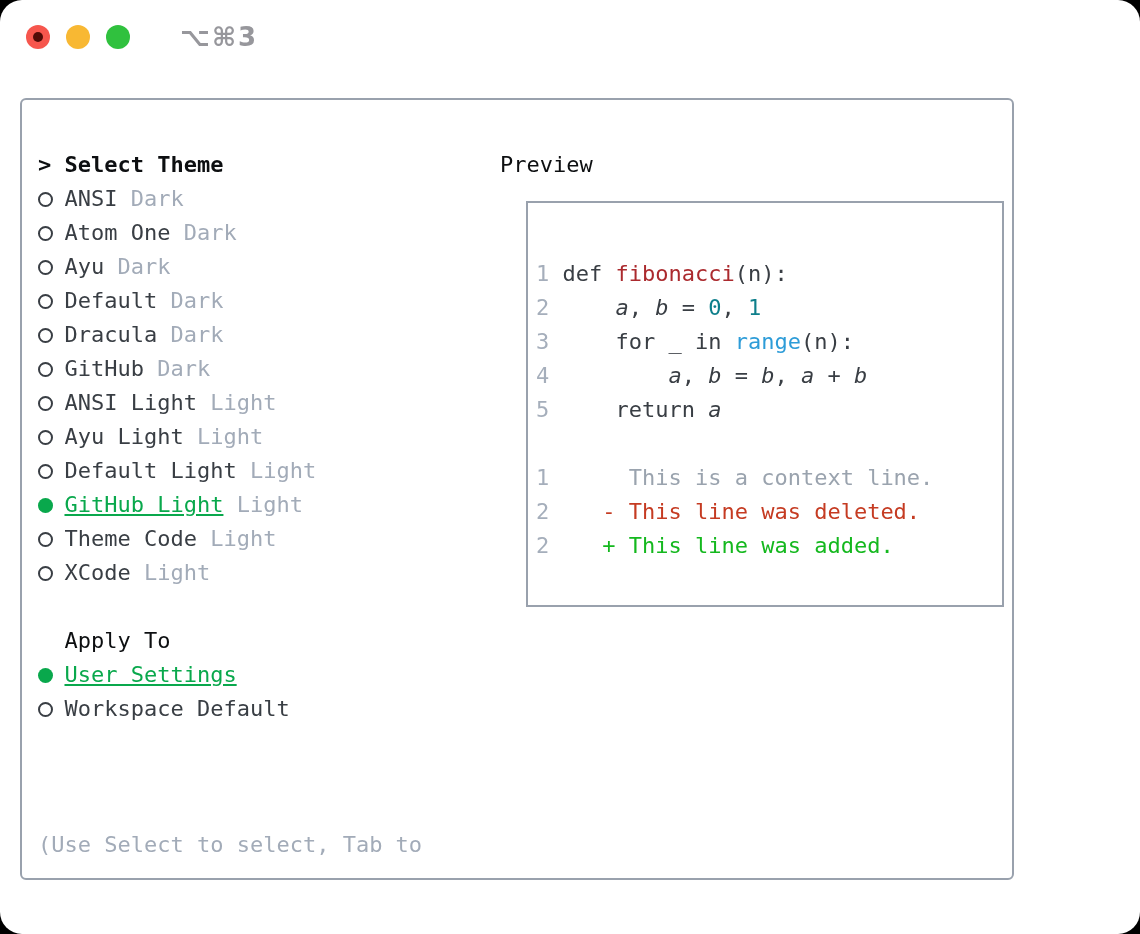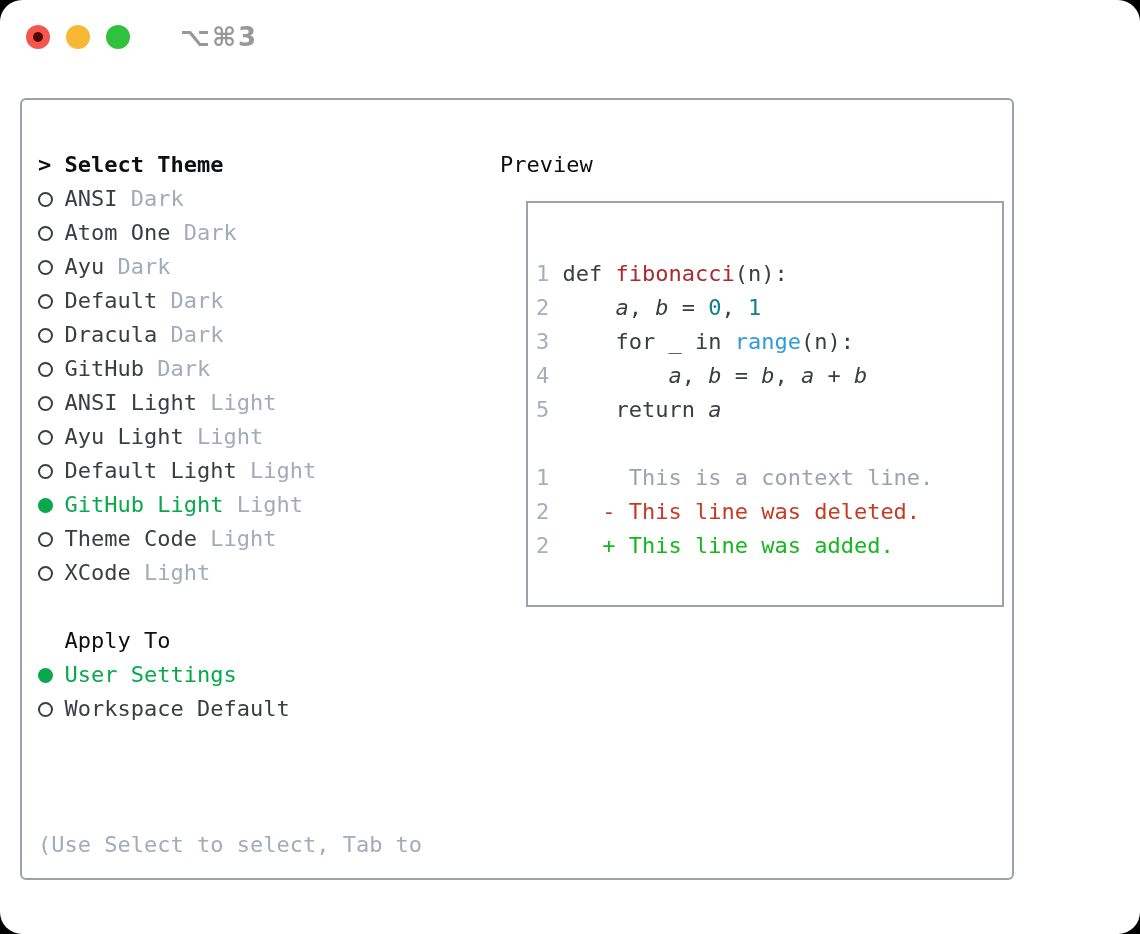--- a/index.html
+++ b/index.html
@@ -48,21 +48,21 @@
   .row{height:34px;line-height:34px;font-size:22px;white-space:pre;display:flex;align-items:center;}
   .spacer{height:34px;}
   
   .left-col{position:absolute;left:16px;top:48px;width:440px;}
   .list-header{font-weight:700;color:var(--heading-black);}
   .caret{display:inline-block;width:2ch;}
   .marker-cell{display:inline-flex;width:2ch;align-items:center;}
   .radio{width:11px;height:11px;border:2px solid var(--text-dark);border-radius:50%;box-sizing:content-box;}
   .radio.sel{width:15px;height:15px;border:none;background:var(--accent-green);}
   .item-name{color:var(--text-dark);}
-  .item-name.sel{color:var(--accent-green);}
+  .item-name.sel{color:var(--accent-green);text-decoration:underline;}
   .item-variant{color:var(--muted-gray);margin-left:1ch;}
   .section-header{color:var(--heading-black);padding-left:2ch;align-items:flex-end;}
   .hint{color:var(--muted-gray);font-size:22px;line-height:34px;white-space:pre;}
   
   .right-col{position:absolute;left:478px;top:48px;}
   .preview-title{font-weight:400;color:var(--heading-black);}
   .preview-box{
     position:absolute;left:504px;top:101px;width:478px;height:406px;
     border:2px solid var(--border-gray);box-sizing:border-box;background:#fff;overflow:hidden;
   }

